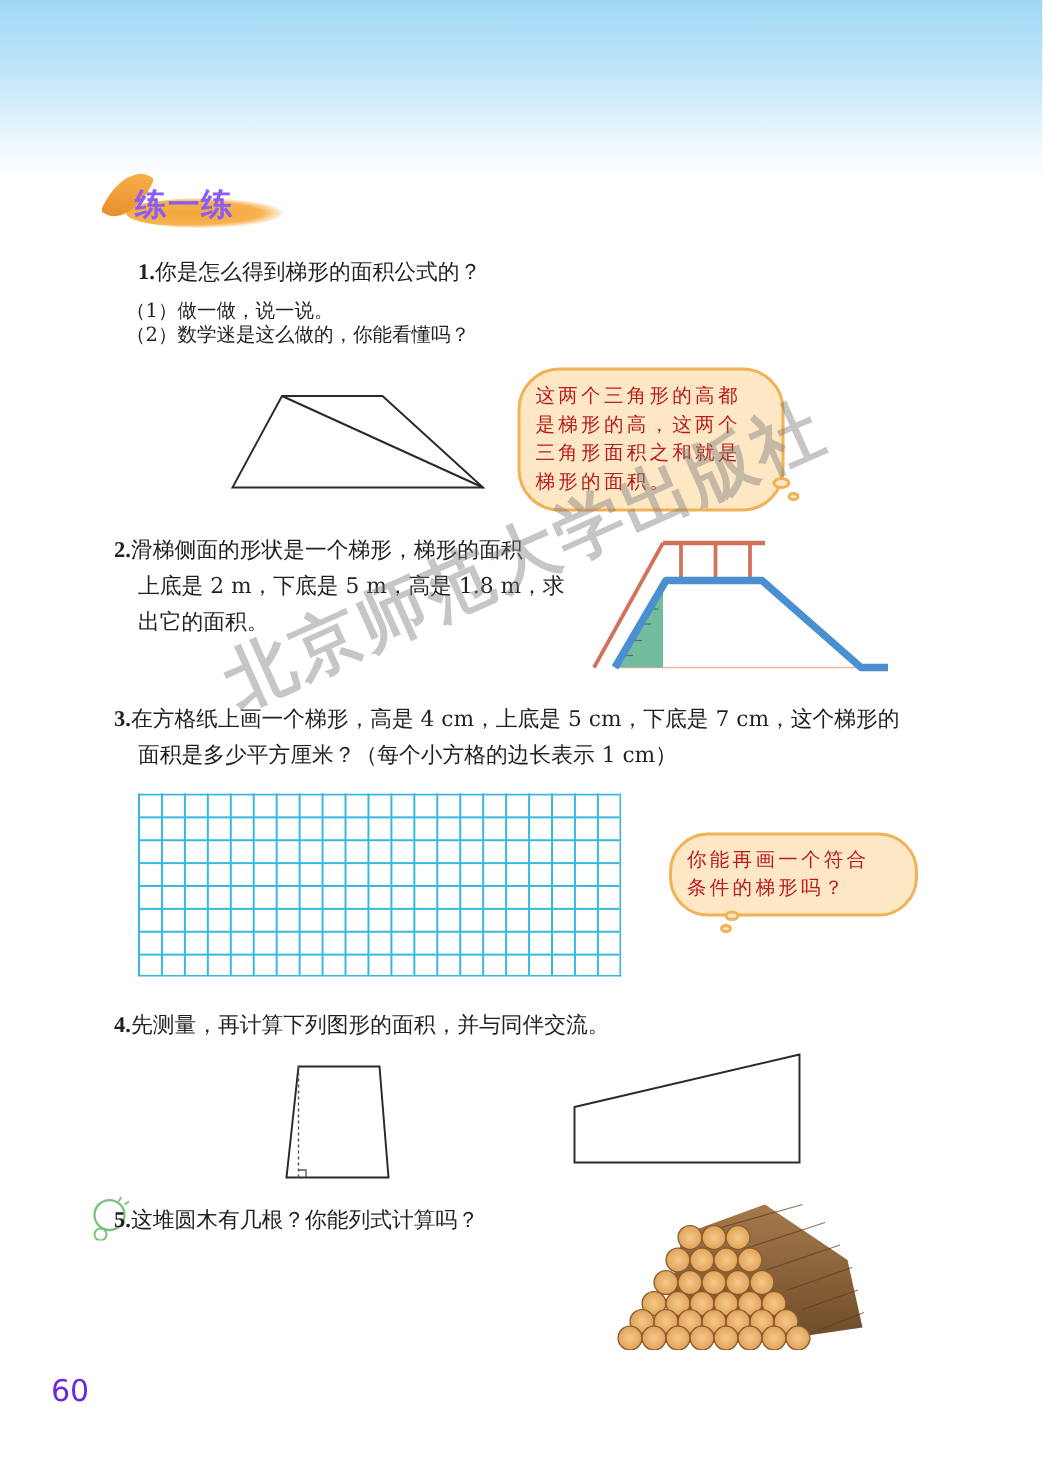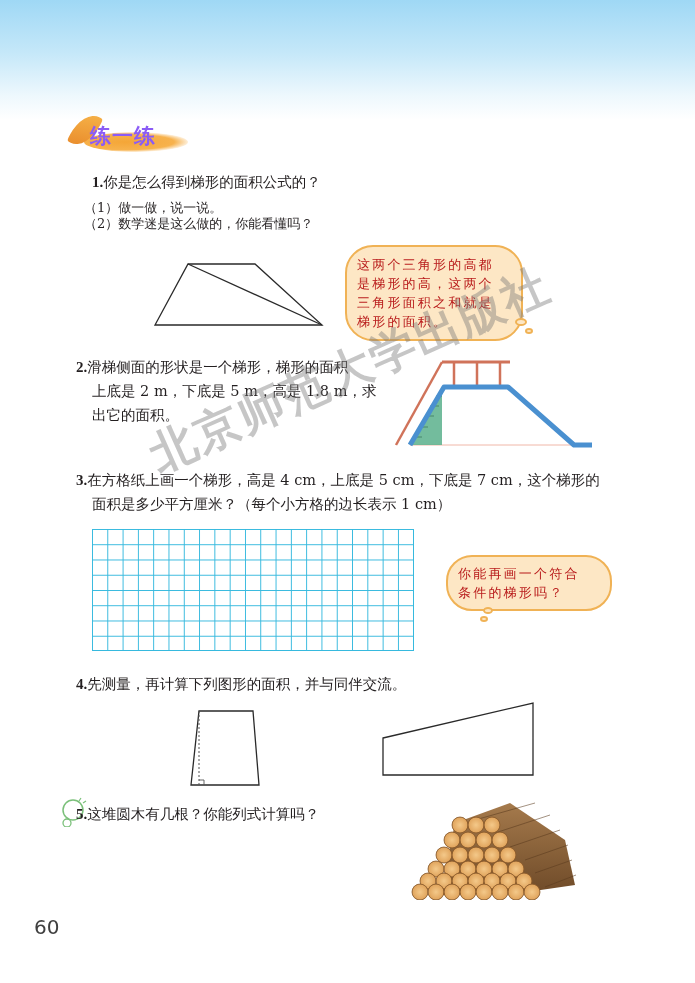--- a/index.html
+++ b/index.html
@@ -45,21 +45,21 @@
       background-size: 15.3px 15.25px;
       border-right: 1px solid #36b9de; border-bottom: 1px solid #36b9de;
     }
     .watermark {
       left: 140px; top: 430px; font-family: "DejaVu Serif", serif; font-size: 46px;
       color: rgba(120,120,120,0.42); transform: rotate(-24deg); transform-origin: left top;
       white-space: nowrap; letter-spacing: 2px; font-weight: bold;
     }
     .page-number {
       left: 34px; top: 915px; font-family: "DejaVu Sans", "Liberation Sans", sans-serif;
-      font-size: 20px; color: #404040;
+      font-size: 20px; color: #6d28d9;
     }
     .badge5 { left: 61px; top: 797px; width: 26px; height: 30px; }
   </style>
 </head>
 <body>
 
 <div class="top-band"></div>
 
 <div class="abs section-header">
   <div class="blob"></div>

